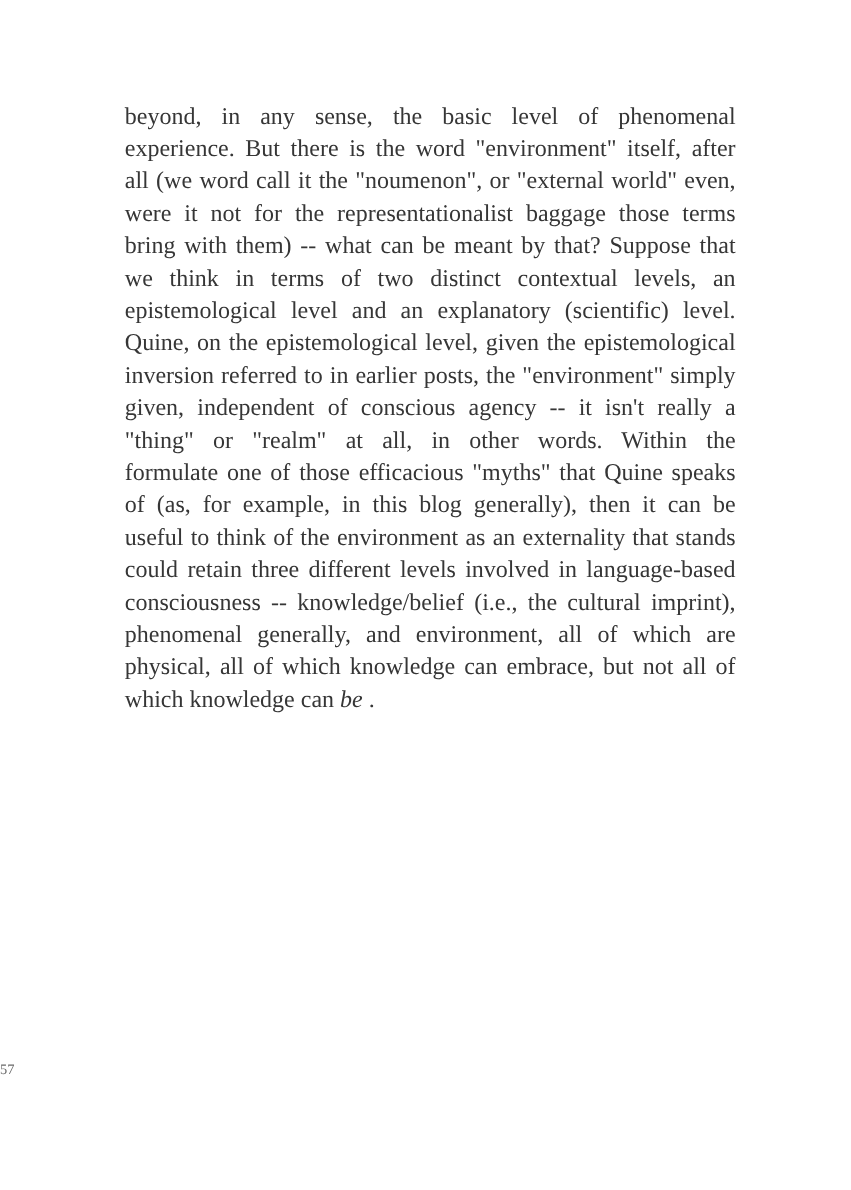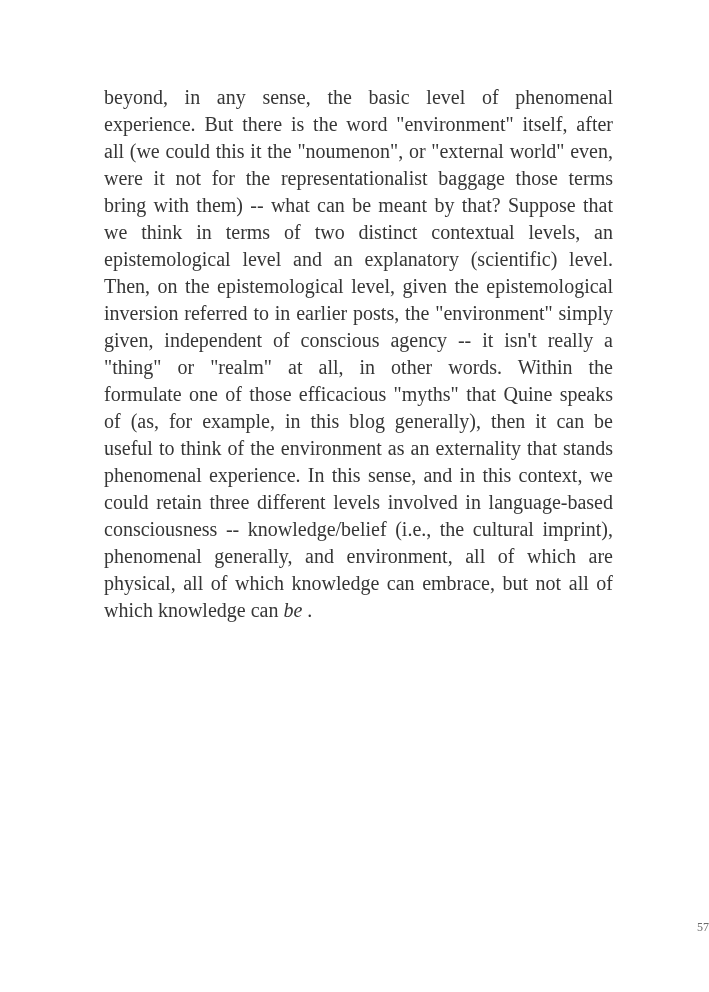--- a/index.html
+++ b/index.html
@@ -30,47 +30,46 @@
     white-space: normal;
   }
   .line.last {
     text-align-last: left;
   }
   .line em {
   }
   .page-number {
     position: absolute;
     left: 0;
-    top: 920px;
+    top: 884px;
     width: 100%;
-    text-align: right;
+    text-align: left;
     font-size: 12px;
     color: var(--pagenum-color, #6a6a6a);
   }
 </style>
 </head>
 <body>
 
 <div class="page" style="--page-bg: #ffffff; --text-color: #363636; --pagenum-color: #6a6a6a;">
   <div class="body-text" id="body-text">
       <div class="line">beyond, in any sense, the basic level of phenomenal</div>
       <div class="line">experience. But there is the word "environment" itself, after</div>
-      <div class="line">all (we could this it the "noumenon", or "external world" even,</div>
+      <div class="line">all (we word call it the "noumenon", or "external world" even,</div>
       <div class="line">were it not for the representationalist baggage those terms</div>
       <div class="line">bring with them) -- what can be meant by that? Suppose that</div>
       <div class="line">we think in terms of two distinct contextual levels, an</div>
       <div class="line">epistemological level and an explanatory (scientific) level.</div>
-      <div class="line">Then, on the epistemological level, given the epistemological</div>
+      <div class="line">Quine, on the epistemological level, given the epistemological</div>
       <div class="line">inversion referred to in earlier posts, the "environment" simply</div>
       <div class="line">given, independent of conscious agency -- it isn't really a</div>
       <div class="line">"thing" or "realm" at all, in other words. Within the</div>
       <div class="line">formulate one of those efficacious "myths" that Quine speaks</div>
       <div class="line">of (as, for example, in this blog generally), then it can be</div>
       <div class="line">useful to think of the environment as an externality that stands</div>
-      <div class="line">phenomenal experience. In this sense, and in this context, we</div>
       <div class="line">could retain three different levels involved in language-based</div>
       <div class="line">consciousness -- knowledge/belief (i.e., the cultural imprint),</div>
       <div class="line">phenomenal generally, and environment, all of which are</div>
       <div class="line">physical, all of which knowledge can embrace, but not all of</div>
       <div class="line last"><span>which knowledge can </span><em>be</em><span> .</span></div>
     </div>
   <div class="page-number">57</div>
 </div>
 
 </body></html>

